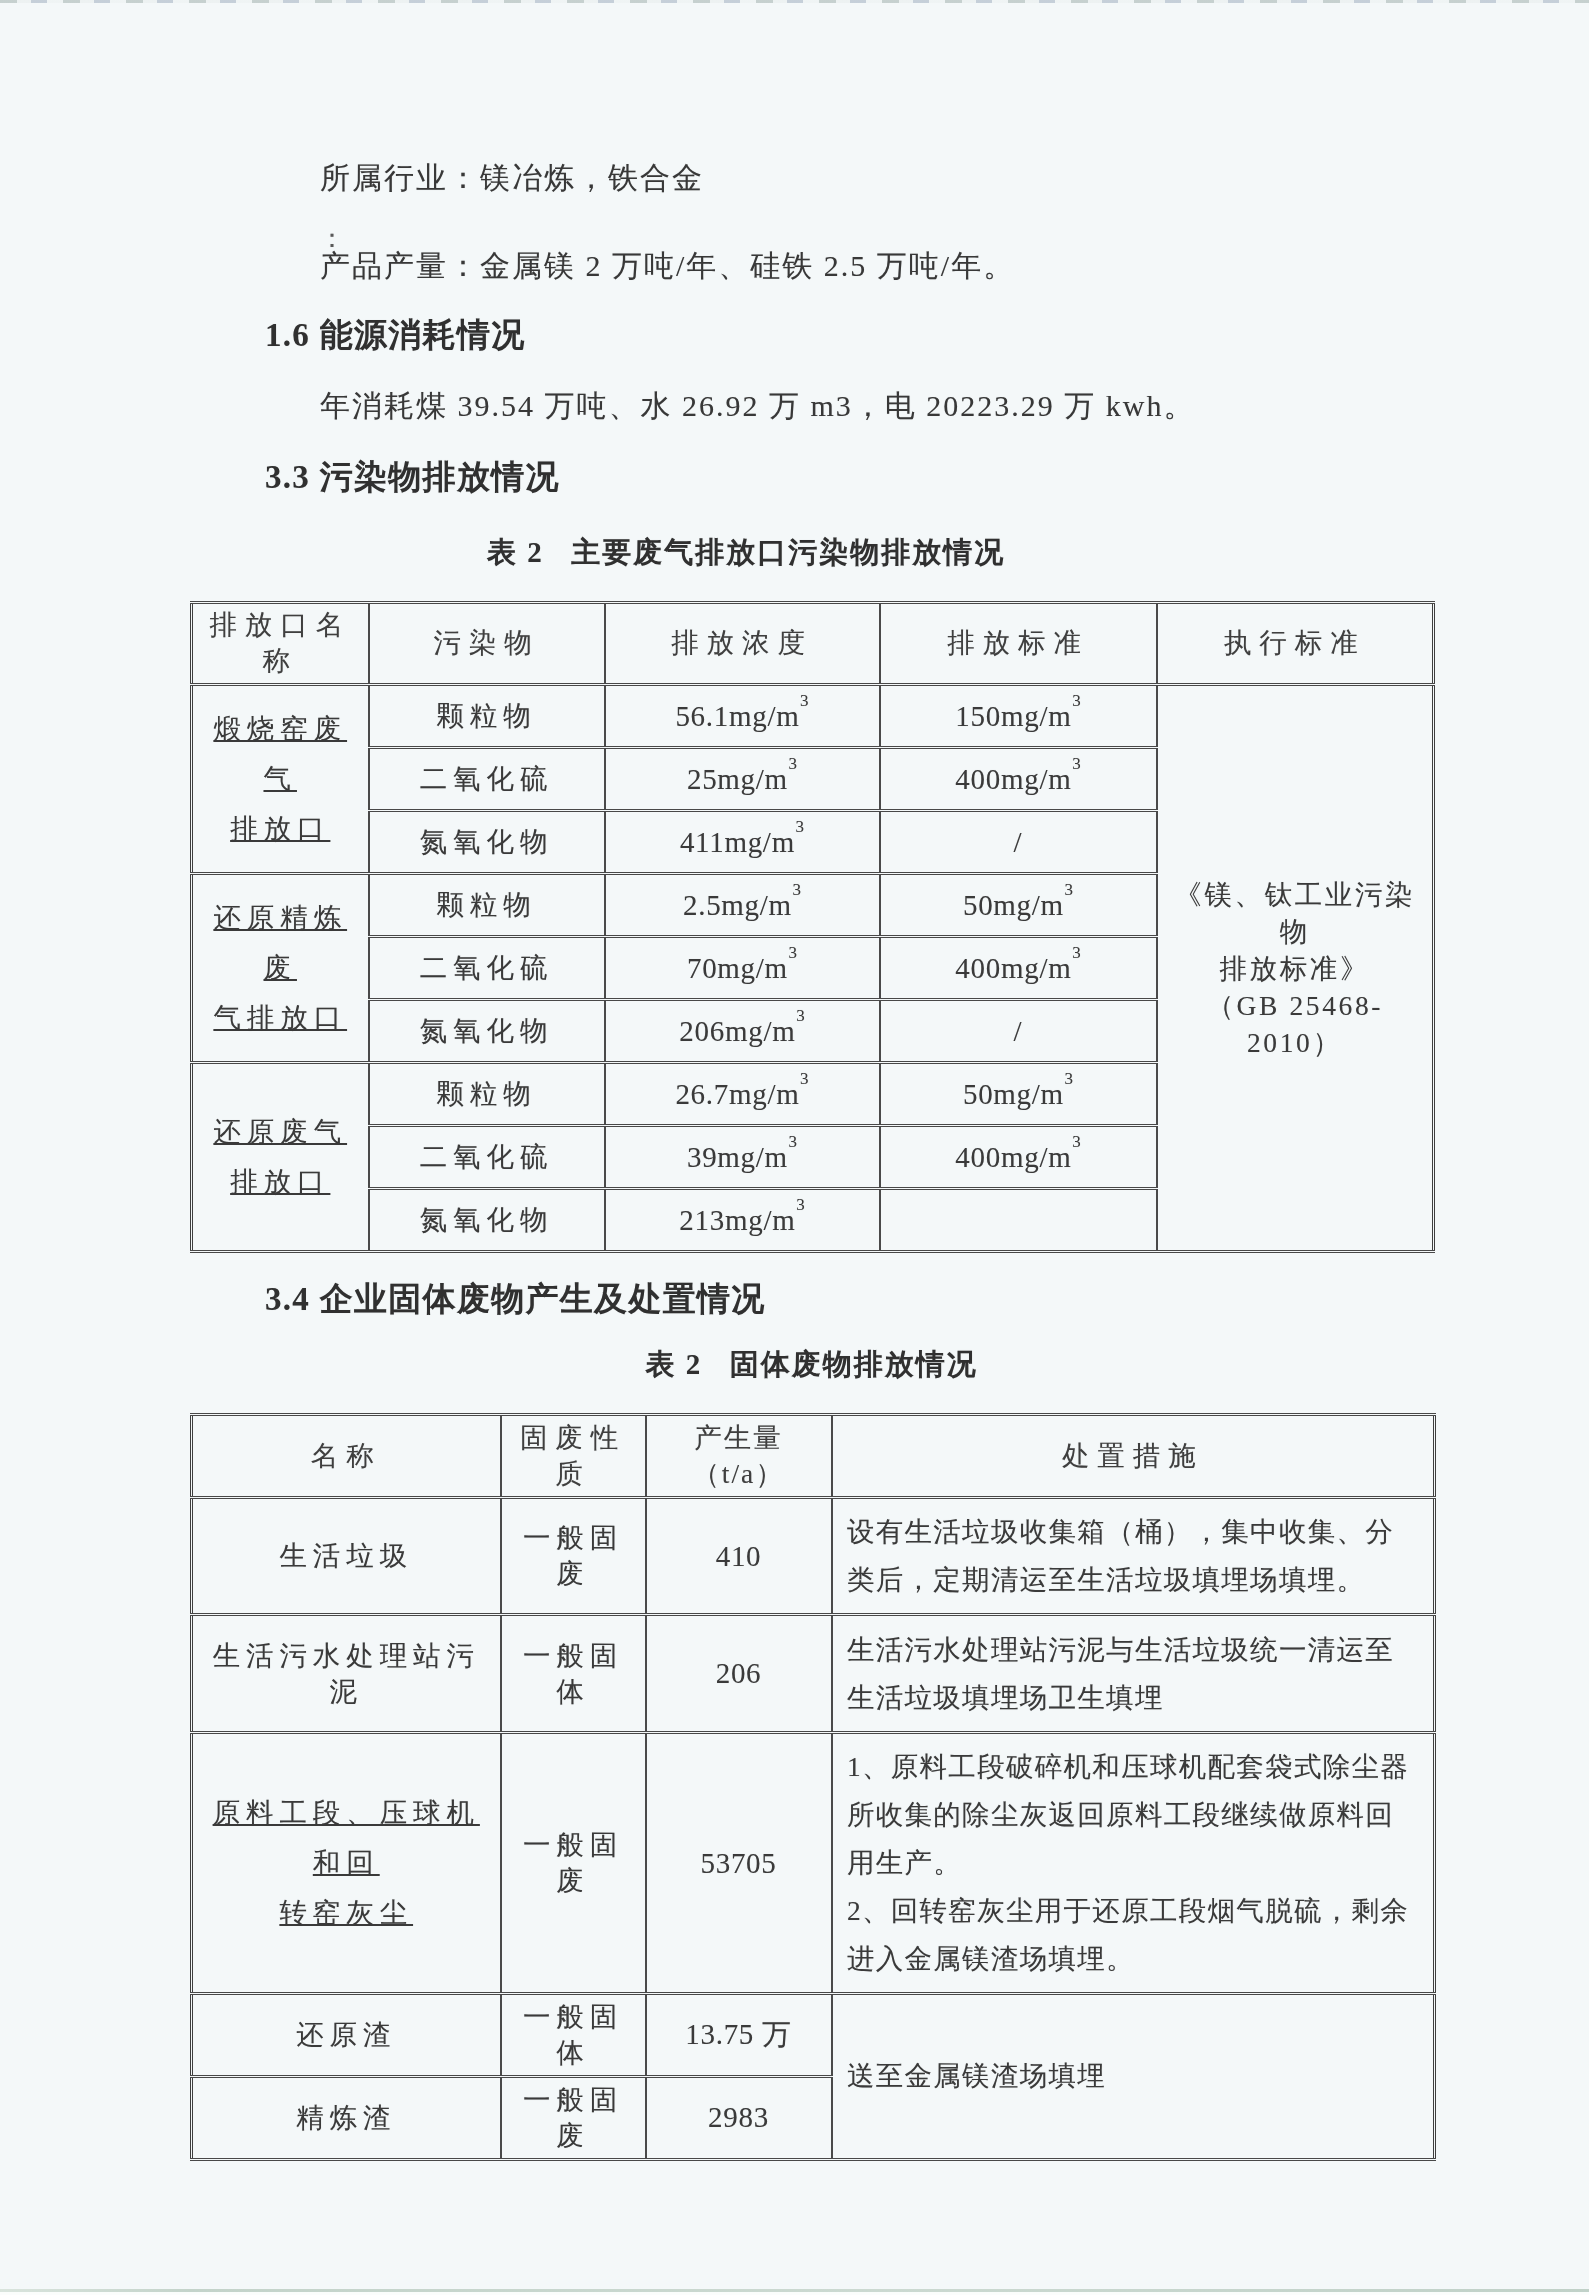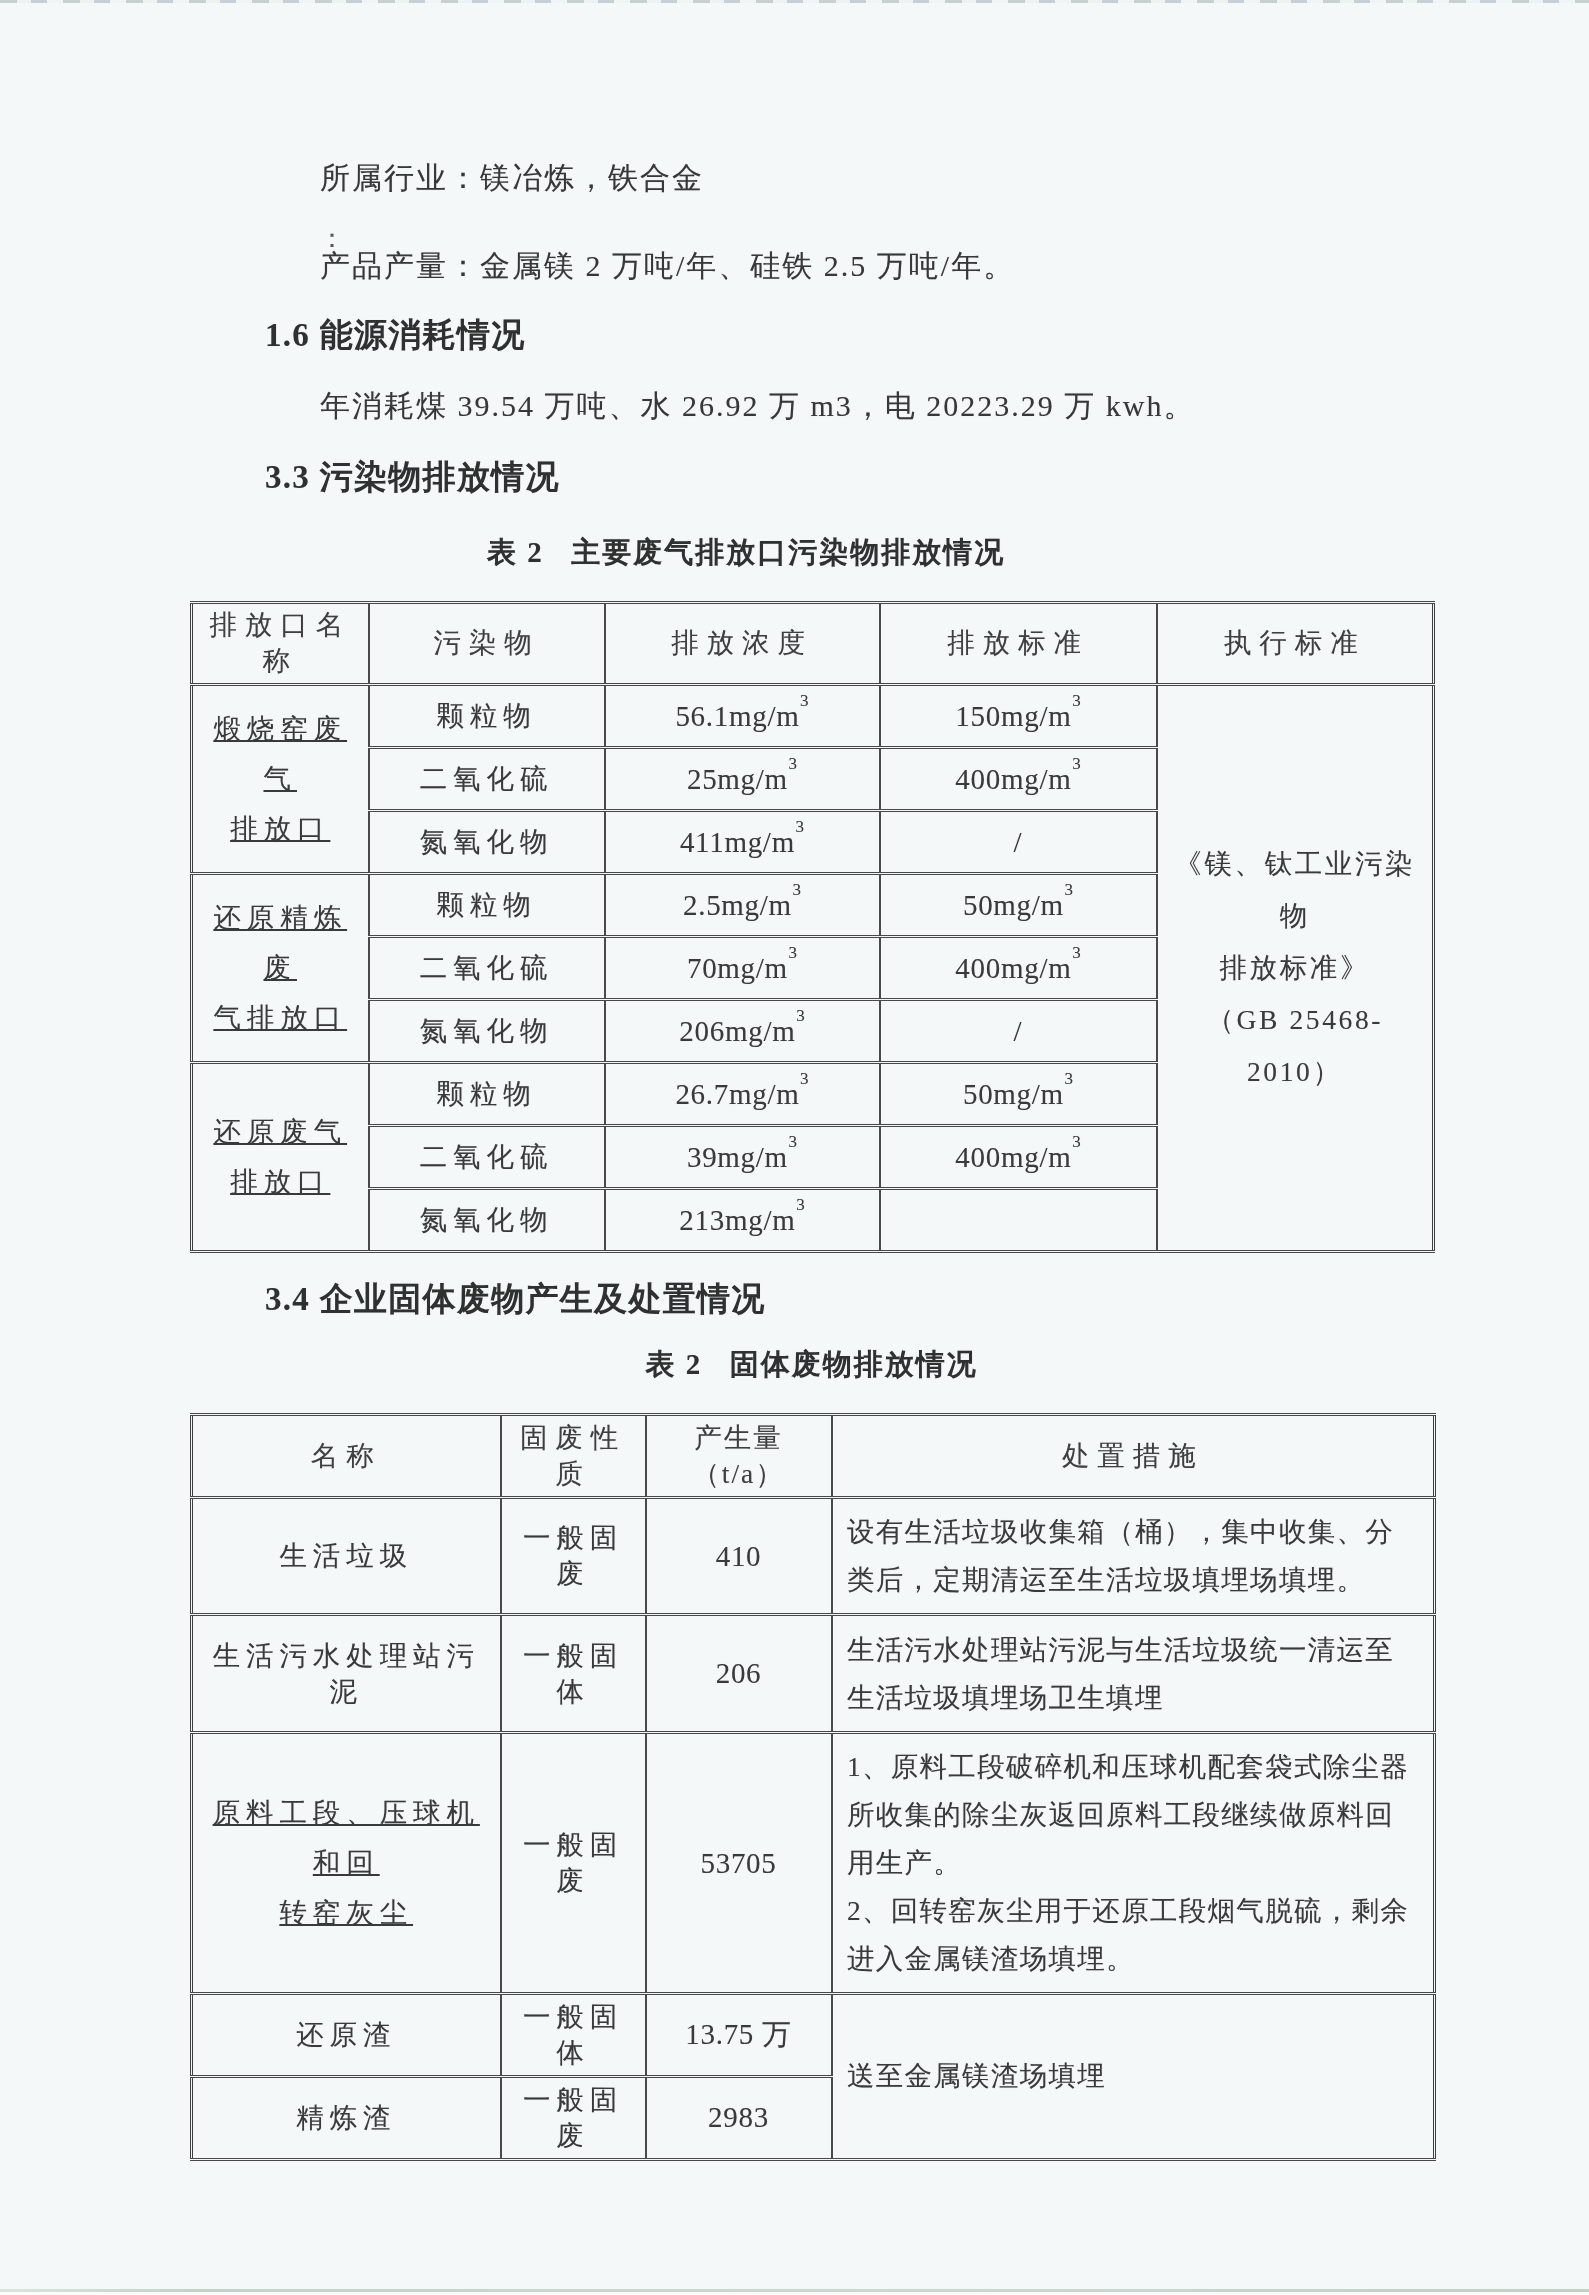--- a/index.html
+++ b/index.html
@@ -65,21 +65,21 @@
     border-top:3.9px double #484848; border-bottom:3.9px double #484848;
     text-align:center; vertical-align:middle;
     padding:3.9px 6.5px;
     font-weight:normal;
   }
   .cjk { letter-spacing:5.9px; }
   th { letter-spacing:7.9px; color:#3f3f3f; }
   .num { font-size:29px; letter-spacing:0.7px;text-align:center; }
   .sup { font-size:17px; position:relative; top:-9.2px; left:0.7px; }
   .line2 { line-height:50px;text-decoration:underline; }
-  .exec-cell div { line-height:52px; letter-spacing:2.6px; }
+  .exec-cell div { line-height:37px; letter-spacing:2.6px; }
   .disposal {
     text-align:left; padding:9.2px 14.4px;
     line-height:48px; letter-spacing:1.3px;
   }
   .note {
     margin:0; font-size:29px; line-height:41px; letter-spacing:2px;
     white-space:nowrap;
   }
   .stray-colon {
     position:absolute; left:319px; top:221px;

